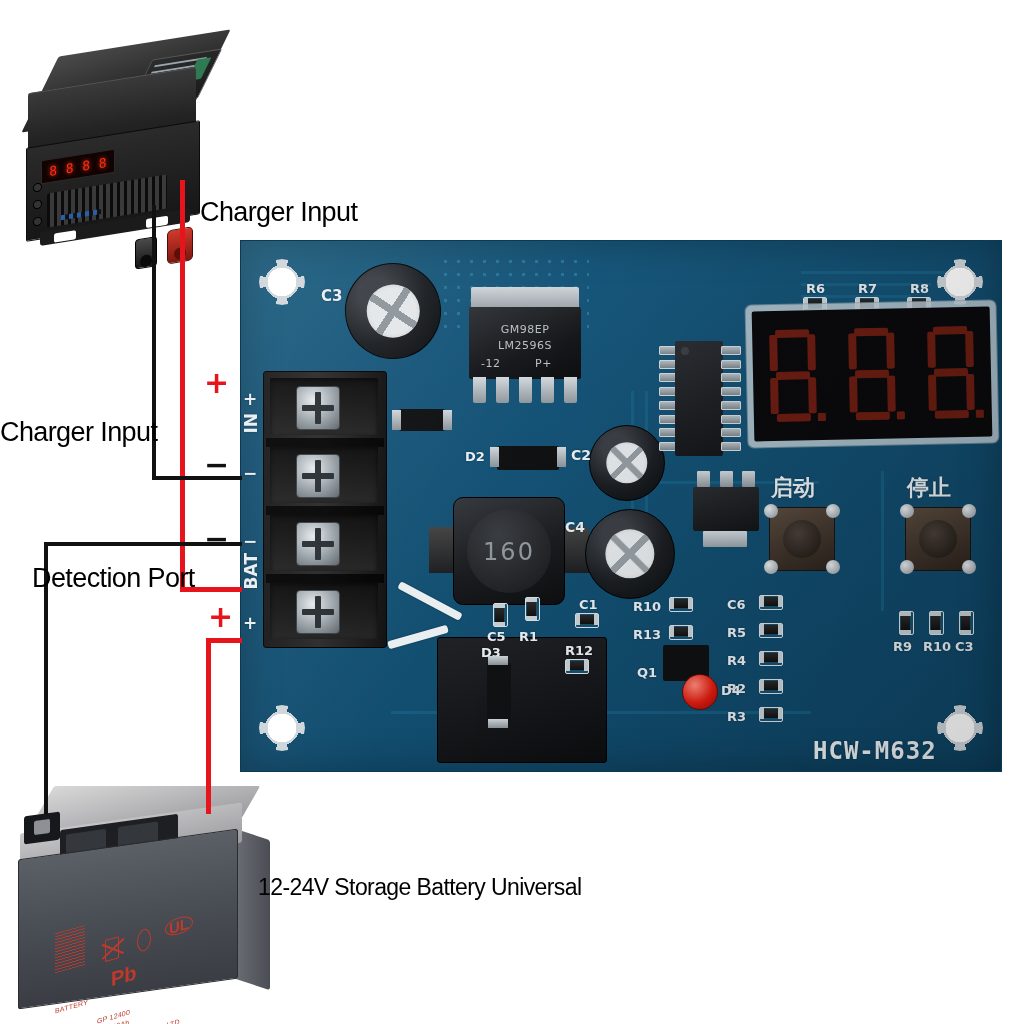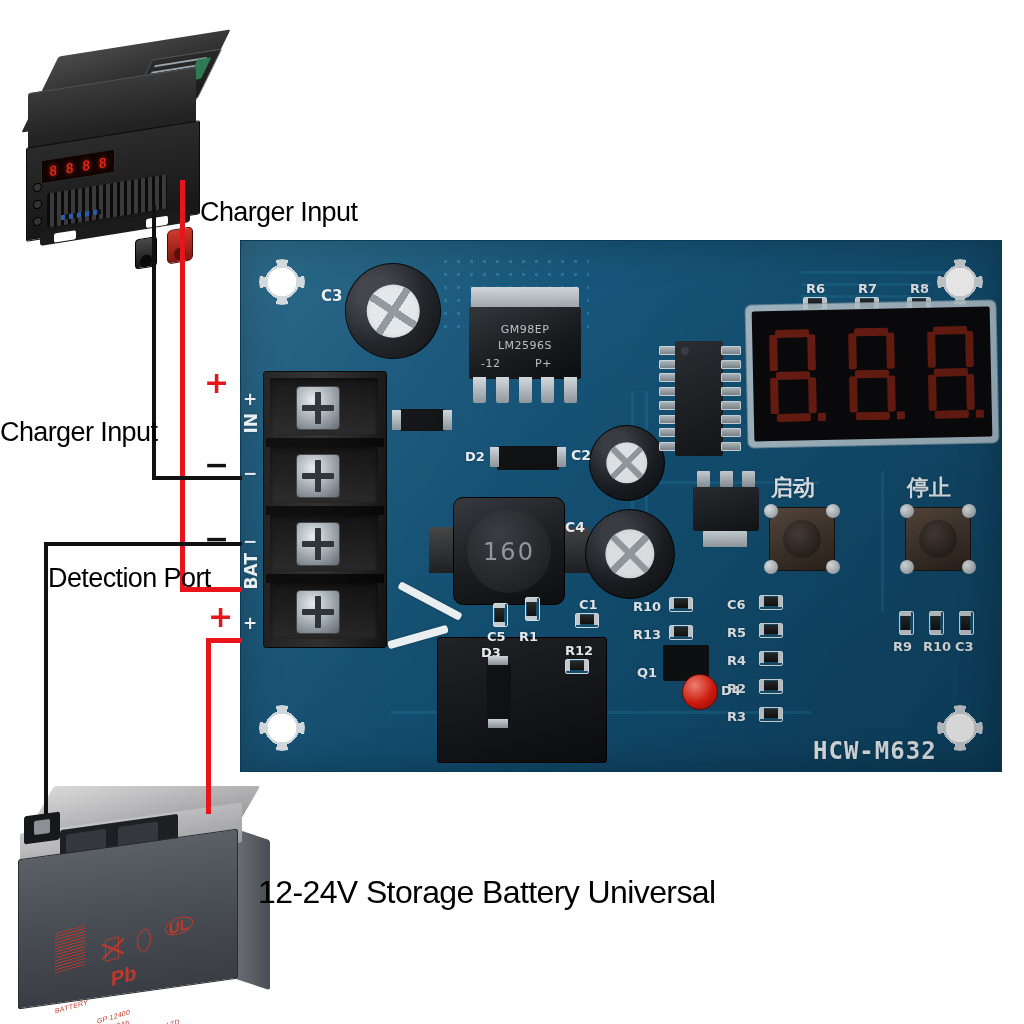--- a/index.html
+++ b/index.html
@@ -259,21 +259,21 @@
 
   
   .wire{position:absolute;}
   .wire.blk{background:#111;} .wire.red{background:#e8141b;}
   .sign{position:absolute;font-family:"DejaVu Sans",sans-serif;font-weight:bold;line-height:1;}
   .sign.plus{color:#e8141b;font-size:30px;}
   .sign.minus{color:#111;font-size:30px;}
 
   .callout{position:absolute;color:#000;font-size:27px;font-weight:500;
       font-family:"Liberation Sans",sans-serif;white-space:nowrap;letter-spacing:-.6px;}
-  .bottomtxt{position:absolute;left:258px;top:874px;font-size:32px;color:#000;
+  .bottomtxt{position:absolute;left:258px;top:874px;font-size:23px;color:#000;
       letter-spacing:-.6px;white-space:nowrap;}
 
   .cn{font-family:"DejaVu Sans",sans-serif;}
 </style>
 </head>
 <body>
 
 <div class="stage">
 
   <div class="abs" id="charger">
@@ -616,17 +616,17 @@
   <div class="wire red" style="left:206px;top:638px;width:5px;height:176px;"></div>
   <div class="wire red" style="left:206px;top:638px;width:36px;height:5px;"></div>
 
   <div class="sign plus" style="left:204px;top:368px;">+</div>
   <div class="sign minus" style="left:204px;top:450px;">−</div>
   <div class="sign minus" style="left:204px;top:524px;">−</div>
   <div class="sign plus" style="left:208px;top:602px;">+</div>
 
   <div class="callout" style="left:200px;top:197px;">Charger Input</div>
   <div class="callout" style="left:0px;top:417px;">Charger Input</div>
-  <div class="callout" style="left:48px;top:563px;">Detection Port</div>
+  <div class="callout" style="left:32px;top:563px;">Detection Port</div>
 
   <div class="bottomtxt">12-24V Storage Battery Universal</div>
 
 </div>
 
 </body></html>

